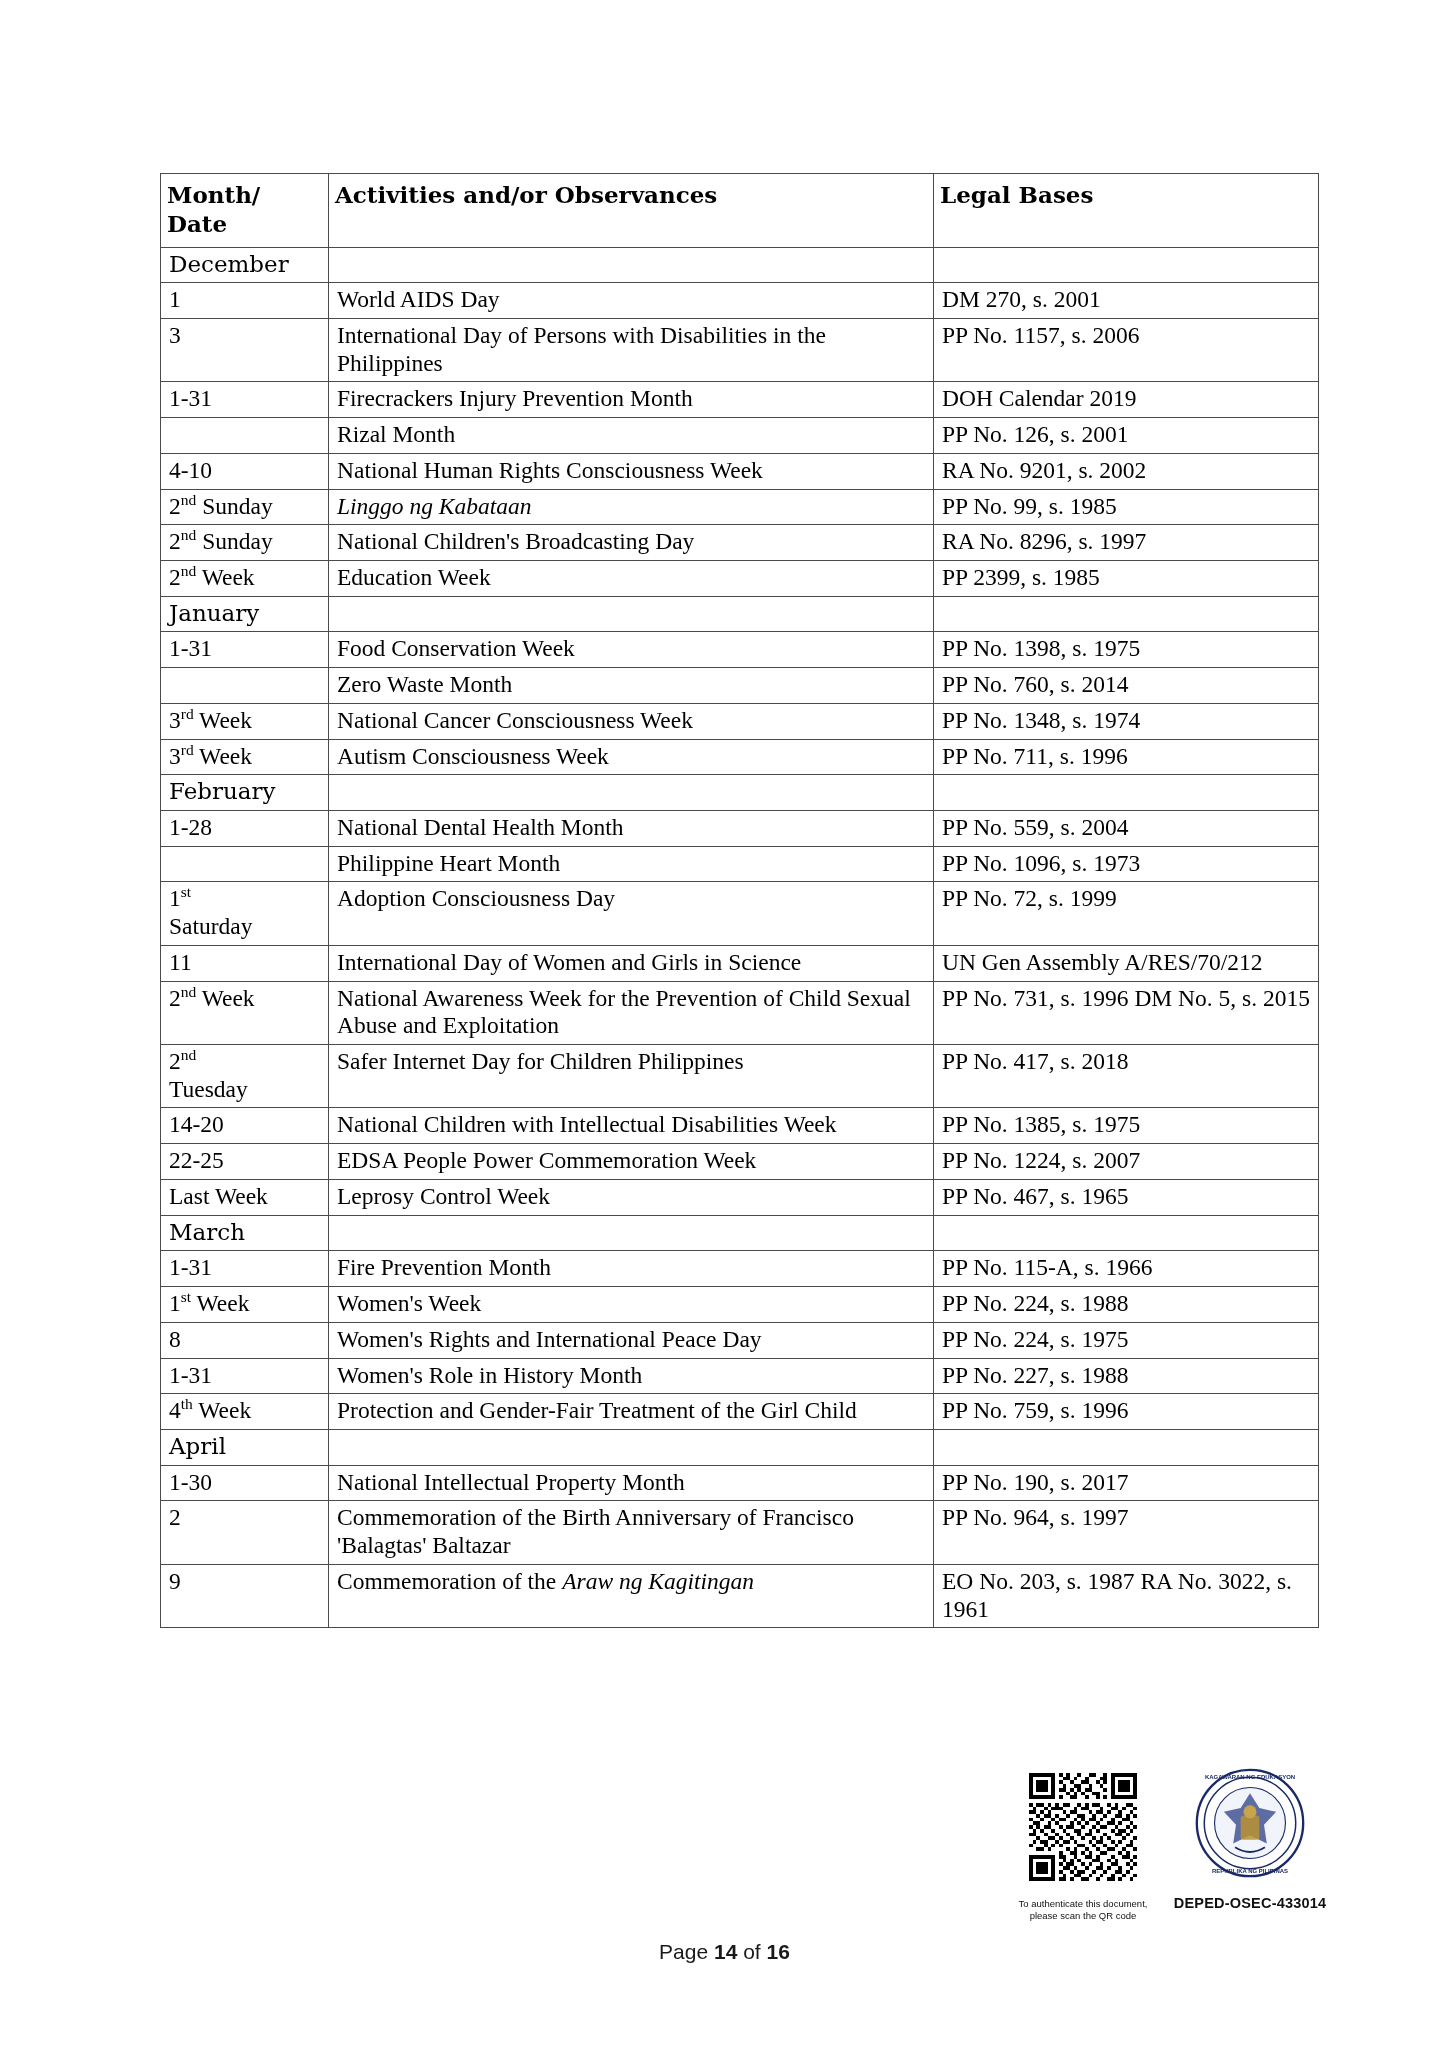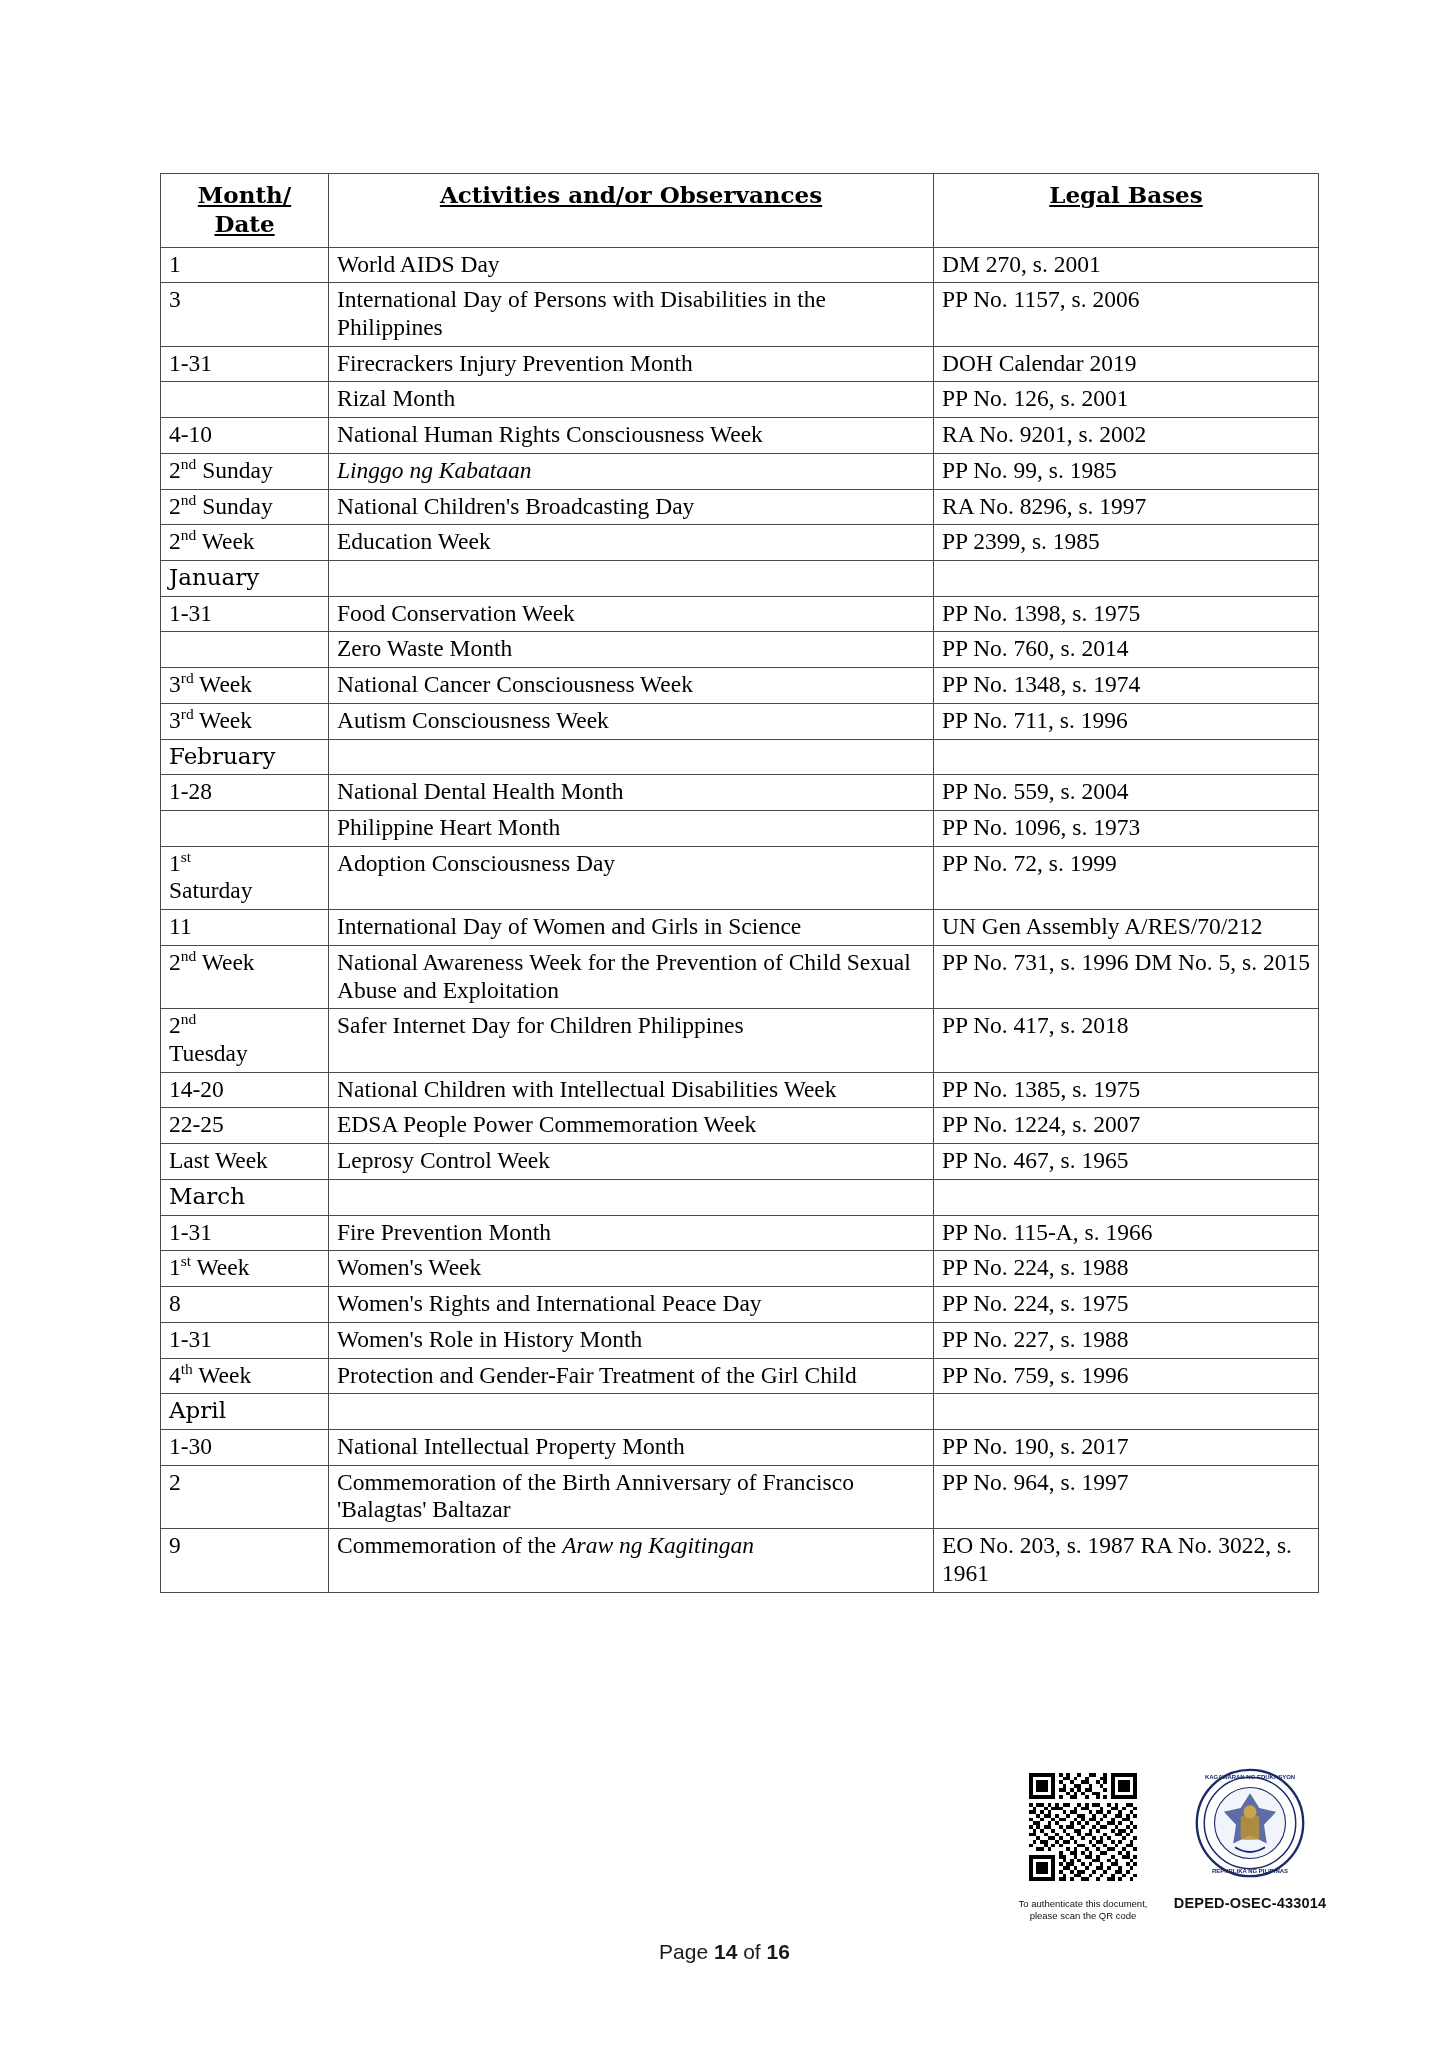--- a/index.html
+++ b/index.html
@@ -47,25 +47,23 @@
     border: 1.4px solid #4a4a4a;
     padding: 3px 8px 4px 8px;
     vertical-align: top;
     text-align: left;
     font-weight: normal;
   }
 
   table.obs thead th {
     font-family: "DejaVu Serif", "Liberation Serif", serif;
     font-weight: bold;
-    text-align: center;
     font-size: 23px;
     padding: 7px 6px 8px 6px;
     line-height: 1.25;
-    text-decoration: underline;
   }
 
   td.month-head {
     font-family: "DejaVu Serif", "Liberation Serif", serif;
     font-weight: bold;
     font-size: 23px;
   }
 
   td.blankcell { }
 
@@ -158,20 +156,25 @@
         <tr>
           <th>
             <span>Month/</span><br>
             <span>Date</span>
           </th>
           <th>Activities and/or Observances</th>
           <th>Legal Bases</th>
         </tr>
       </thead>
       <tbody id="obs-body">
+          <tr>
+            <td class="month-head">December</td>
+            <td class="blankcell">&nbsp;</td>
+            <td class="blankcell">&nbsp;</td>
+          </tr>
           <tr>
             <td>1</td>
             <td>World AIDS Day</td>
             <td>DM  270, s. 2001</td>
           </tr>
           <tr>
             <td>3</td>
             <td>International Day of Persons with Disabilities in the Philippines</td>
             <td>PP No. 1157, s. 2006</td>
           </tr>

